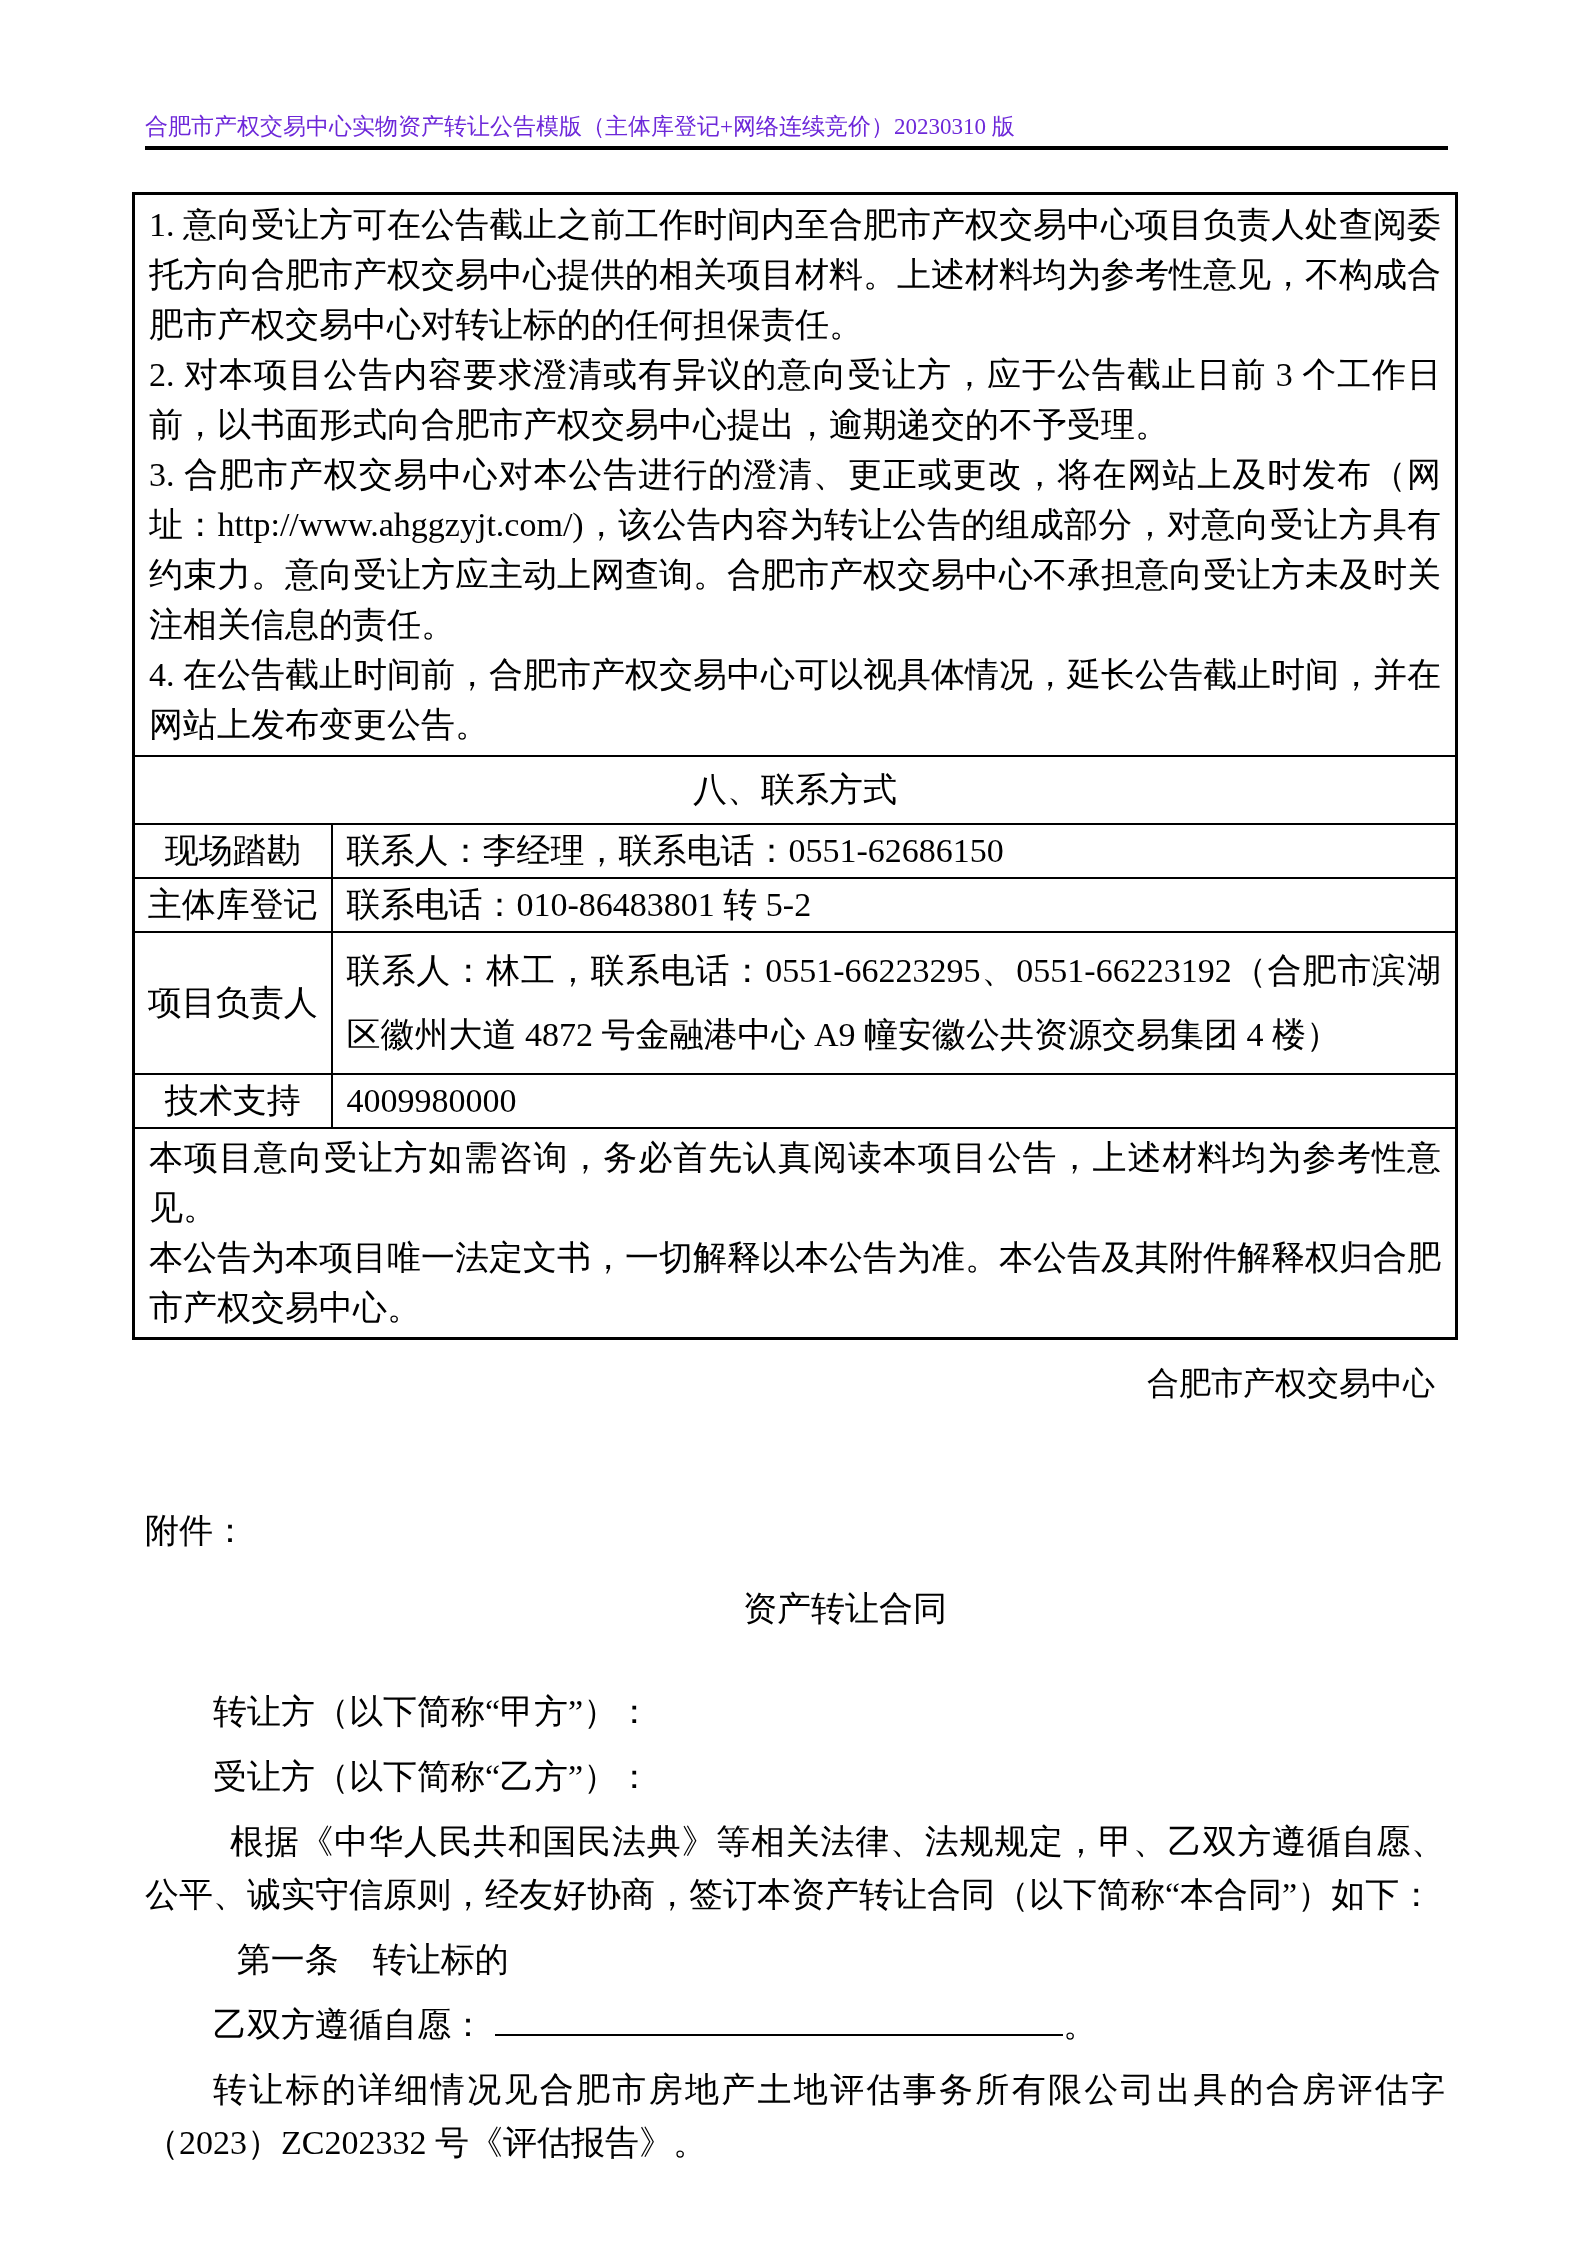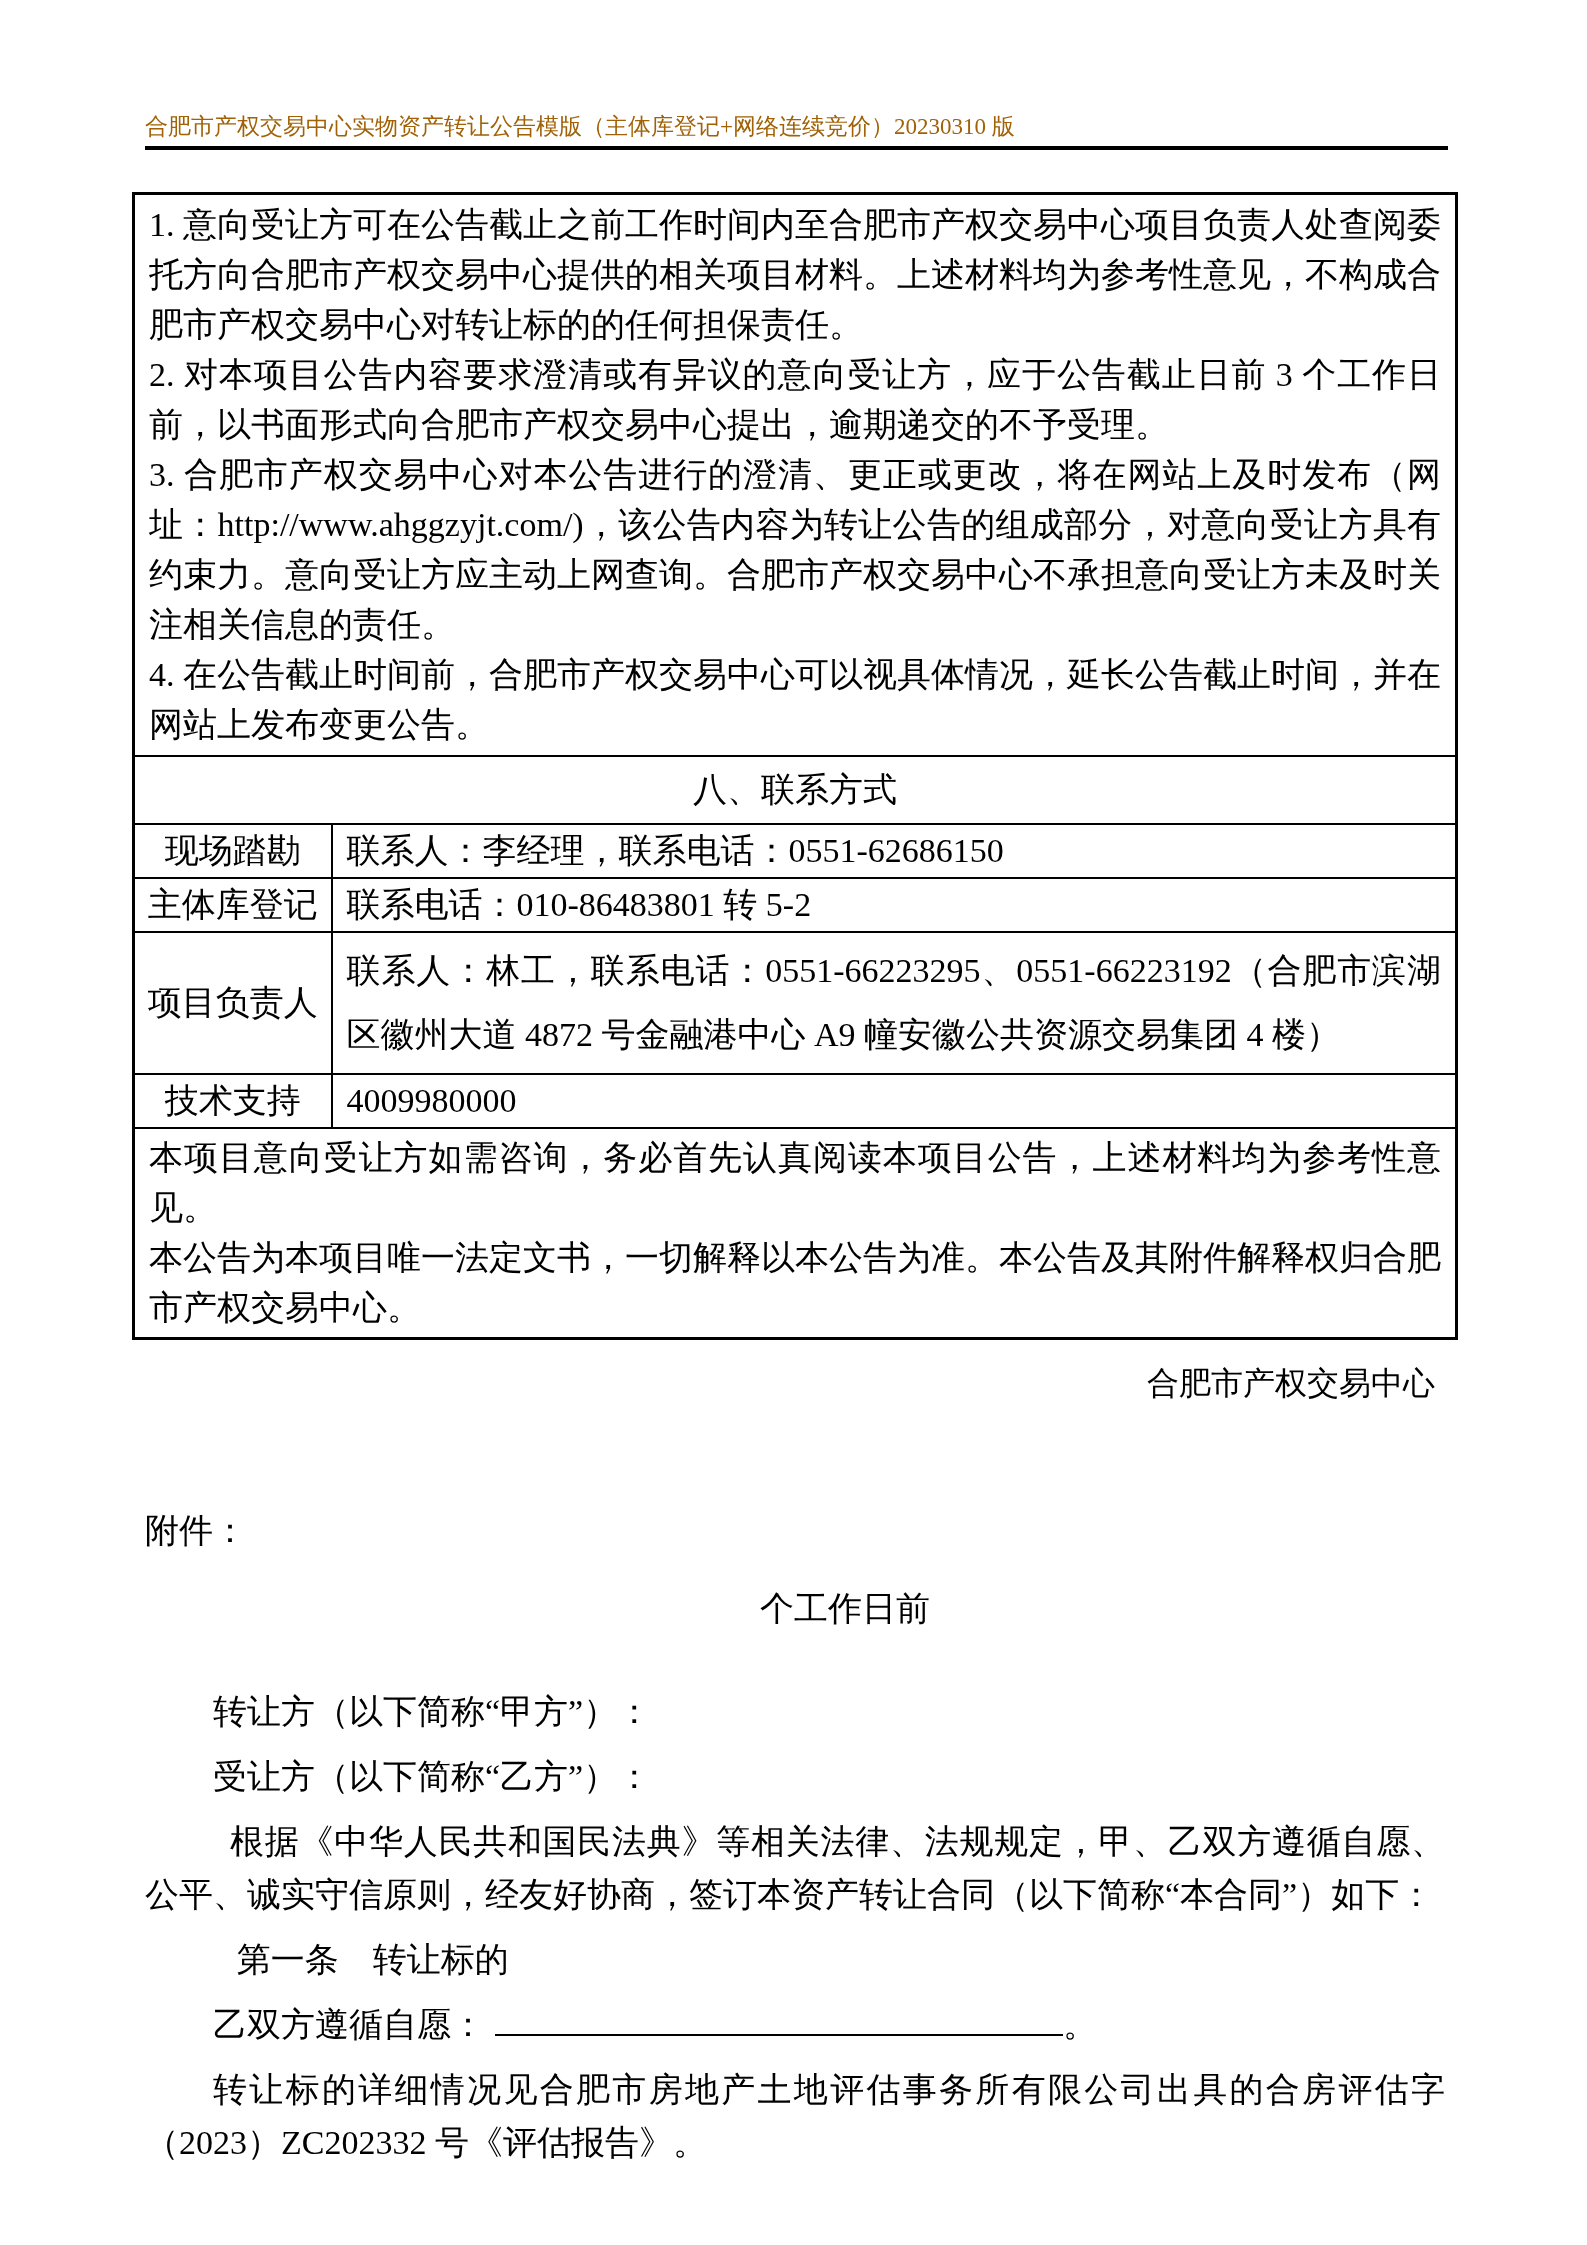--- a/index.html
+++ b/index.html
@@ -13,21 +13,21 @@
     font-size:34px;
     overflow:hidden;
   }
   .doc{padding:0 129px 0 132px;}
 
   
   .red-header{
     margin:112px 10px 0 13px;
     font-size:23px;
     line-height:30px;
-    color:#a16207;
+    color:#6d28d9;
     border-bottom:4px solid #000000;
     padding-bottom:4px;
     white-space:nowrap;
   }
 
   
   table.notice{
     border-collapse:collapse;
     width:1326px;
     margin-top:42px;
@@ -117,21 +117,21 @@
             <p>本公告为本项目唯一法定文书，一切解释以本公告为准。本公告及其附件解释权归合肥市产权交易中心。</p>
           </td>
         </tr>
       </tbody>
     </table>
 
     <div class="signature">合肥市产权交易中心</div>
 
     <div class="attachment-label">附件：</div>
 
-    <div class="contract-title">个工作日前</div>
+    <div class="contract-title">资产转让合同</div>
 
     <div class="att">
       <p class="indent-2">转让方（以下简称“甲方”）：</p>
       <p class="indent-2">受让方（以下简称“乙方”）：</p>
       <p class="indent-25">根据《中华人民共和国民法典》等相关法律、法规规定，甲、乙双方遵循自愿、公平、诚实守信原则，经友好协商，签订本资产转让合同（以下简称“本合同”）如下：</p>
       <p class="indent-27">第一条　转让标的</p>
       <p class="indent-2">
         <span>乙双方遵循自愿：</span><span class="blank-line"></span><span>。</span>
       </p>
       <p class="indent-2">转让标的详细情况见合肥市房地产土地评估事务所有限公司出具的合房评估字（2023）ZC202332 号《评估报告》。</p>

